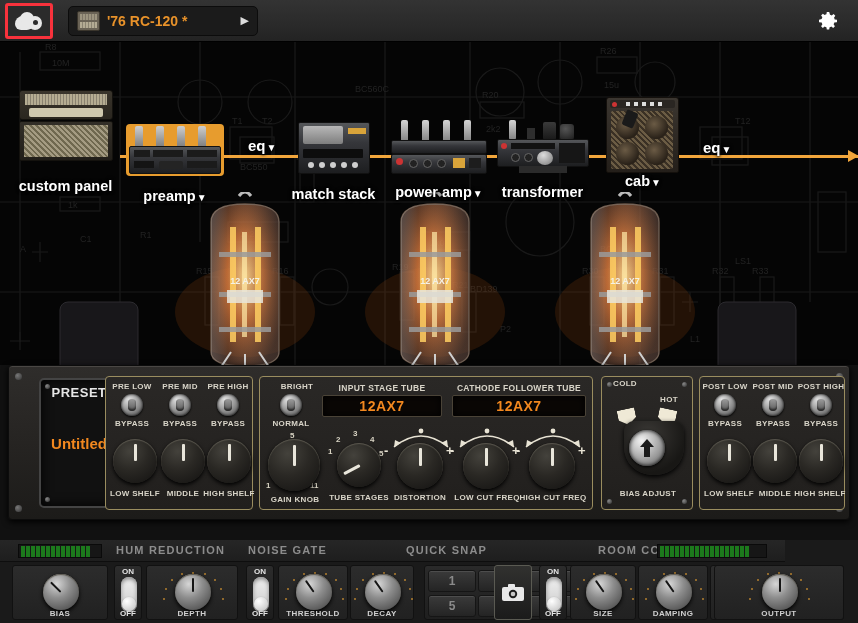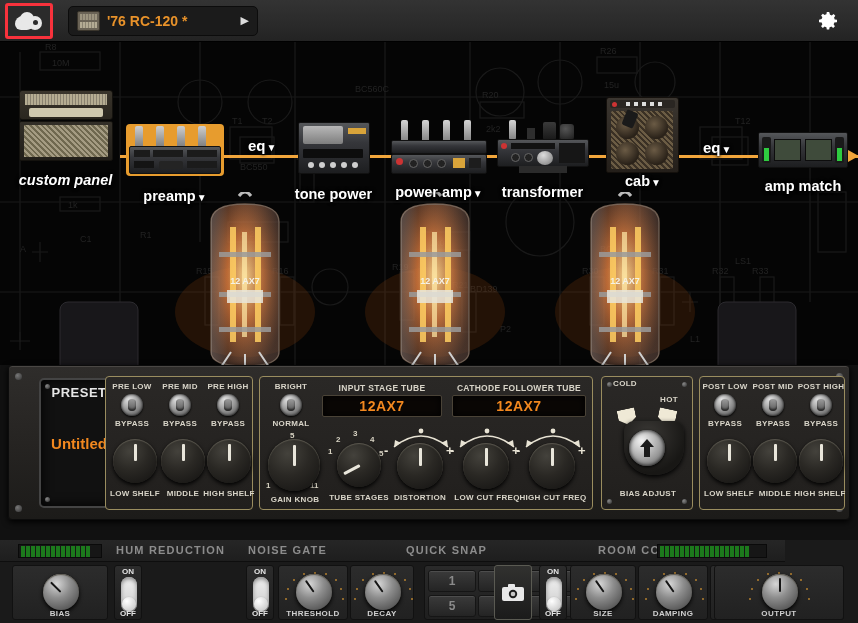--- a/index.html
+++ b/index.html
@@ -371,21 +371,21 @@
     <div class="chain-nodes">
 
       <div class="node" style="left:8px; top:48px; width:115px;">
         <div class="dev" style="width:110px;height:72px;">
           <div style="position:absolute;left:8px;top:0;width:94px;height:30px;background:linear-gradient(#3a352c,#2a261f);border:1px solid #14120e;border-radius:3px;"></div>
           <div style="position:absolute;left:14px;top:4px;width:82px;height:11px;background:repeating-linear-gradient(90deg,#b5ac92 0 2px,#8a8270 2px 3px);"></div>
           <div style="position:absolute;left:18px;top:18px;width:74px;height:9px;background:#cfc8ae;border-radius:2px;"></div>
           <div style="position:absolute;left:8px;top:31px;width:94px;height:40px;background:linear-gradient(#332f28,#211e19);border:1px solid #14120e;border-radius:2px;"></div>
           <div style="position:absolute;left:13px;top:35px;width:84px;height:32px;background:repeating-linear-gradient(45deg,#a49b82 0 2px,#6f684f 2px 4px);"></div>
         </div>
-        <div class="node-label" style="margin-top:10px;font-style:italic;">custom panel</div>
+        <div class="node-label" style="margin-top:16px;">custom panel</div>
       </div>
 
       <div class="preamp-hl" style="left:126px;top:82px;width:98px;height:52px;"></div>
       <div class="node" style="left:126px; top:82px; width:98px;">
         <div class="dev" style="width:96px;height:52px;">
           <div style="position:absolute;left:8px;top:2px;width:8px;height:22px;background:linear-gradient(#cfcfcf,#7a7a7a);border-radius:2px;"></div>
           <div style="position:absolute;left:29px;top:2px;width:8px;height:22px;background:linear-gradient(#cfcfcf,#7a7a7a);border-radius:2px;"></div>
           <div style="position:absolute;left:50px;top:2px;width:8px;height:22px;background:linear-gradient(#cfcfcf,#7a7a7a);border-radius:2px;"></div>
           <div style="position:absolute;left:71px;top:2px;width:8px;height:22px;background:linear-gradient(#cfcfcf,#7a7a7a);border-radius:2px;"></div>
           <div class="rack" style="position:absolute;left:2px;top:22px;width:92px;height:28px;"></div>
@@ -408,21 +408,21 @@
           <div class="rack" style="position:absolute;left:0;top:0;width:72px;height:52px;"></div>
           <div style="position:absolute;left:5px;top:4px;width:40px;height:18px;background:linear-gradient(#b8b8b8,#7e7e7e);border-radius:2px;"></div>
           <div style="position:absolute;left:50px;top:6px;width:18px;height:6px;background:#d9a43a;"></div>
           <div style="position:absolute;left:5px;top:27px;width:60px;height:9px;background:#0d0d0d;border-radius:1px;"></div>
           <div style="position:absolute;left:10px;top:40px;width:6px;height:6px;background:#cfcfcf;border-radius:50%;"></div>
           <div style="position:absolute;left:21px;top:40px;width:6px;height:6px;background:#cfcfcf;border-radius:50%;"></div>
           <div style="position:absolute;left:32px;top:40px;width:6px;height:6px;background:#cfcfcf;border-radius:50%;"></div>
           <div style="position:absolute;left:43px;top:40px;width:6px;height:6px;background:#cfcfcf;border-radius:50%;"></div>
           <div style="position:absolute;left:54px;top:40px;width:6px;height:6px;background:#cfcfcf;border-radius:50%;"></div>
         </div>
-        <div class="node-label" style="margin-top:12px;">tone power</div>
+        <div class="node-label" style="margin-top:12px;">match stack</div>
       </div>
 
       <div class="node" style="left:390px; top:78px; width:98px;">
         <div class="dev" style="width:96px;height:54px;">
           <div style="position:absolute;left:10px;top:0;width:7px;height:22px;background:linear-gradient(#d4d4d4,#808080);border-radius:2px;"></div>
           <div style="position:absolute;left:31px;top:0;width:7px;height:22px;background:linear-gradient(#d4d4d4,#808080);border-radius:2px;"></div>
           <div style="position:absolute;left:52px;top:0;width:7px;height:22px;background:linear-gradient(#d4d4d4,#808080);border-radius:2px;"></div>
           <div style="position:absolute;left:73px;top:0;width:7px;height:22px;background:linear-gradient(#d4d4d4,#808080);border-radius:2px;"></div>
           <div class="rack" style="position:absolute;left:0;top:20px;width:96px;height:14px;"></div>
           <div class="rack" style="position:absolute;left:0;top:34px;width:96px;height:20px;"></div>
@@ -467,32 +467,20 @@
           <div class="cone" style="position:absolute;left:39px;top:45px;width:23px;height:23px;"></div>
           <div style="position:absolute;left:18px;top:14px;width:12px;height:16px;background:#1a1a1a;transform:rotate(22deg);border-radius:2px;"></div>
         </div>
         <div class="node-label" style="margin-top:0;"><span>cab</span><span class="caret">▼</span></div>
       </div>
 
       <div class="eq-label" style="left:703px; top:97px;">
         <span>eq</span><span class="caret">▼</span>
       </div>
 
-      <div class="node" style="left:757px; top:90px; width:92px;">
-        <div class="dev" style="width:90px;height:36px;">
-          <div class="rack" style="position:absolute;left:0;top:0;width:90px;height:36px;"></div>
-          <div style="position:absolute;left:4px;top:5px;width:9px;height:26px;background:#1a1a1a;border-radius:2px;"></div>
-          <div style="position:absolute;left:6px;top:16px;width:5px;height:13px;background:#2ecc40;"></div>
-          <div style="position:absolute;left:77px;top:5px;width:9px;height:26px;background:#1a1a1a;border-radius:2px;"></div>
-          <div style="position:absolute;left:79px;top:16px;width:5px;height:13px;background:#2ecc40;"></div>
-          <div style="position:absolute;left:16px;top:7px;width:27px;height:22px;background:#3f4b3b;border:1px solid #0d0d0d;"></div>
-          <div style="position:absolute;left:47px;top:7px;width:27px;height:22px;background:#3f4b3b;border:1px solid #0d0d0d;"></div>
-        </div>
-        <div class="node-label" style="margin-top:10px;">amp match</div>
-      </div>
 
     </div>
   </div>
 
   <div class="panel">
     <div class="screw" style="right:6px;top:7px;"></div>
     <div class="screw" style="right:6px;bottom:7px;"></div>
 
     <div class="preset-window">
       <div class="pw-screw" style="left:4px;top:4px;"></div>
@@ -528,21 +516,21 @@
       <div class="grp-lbl" style="left:48px; top:112px; width:58px;">MIDDLE</div>
 
       <div class="knob" style="left:101px; top:62px; width:44px; height:44px;">
           <div class="ind" style="transform:rotate(0deg)"></div>
         </div>
       <div class="grp-lbl" style="left:94px; top:112px; width:58px;">HIGH SHELF</div>
     </div>
 
     <div class="group" style="left:250px; top:10px; width:334px; height:134px;">
 
-      <div class="grp-lbl" style="left:6px; top:5px; width:50px;">BRIGHT</div>
+      <div class="grp-lbl" style="left:12px; top:5px; width:50px;">BRIGHT</div>
       <div class="toggle" style="left:20px; top:17px;"></div>
       <div class="grp-lbl" style="left:6px; top:42px; width:50px;">NORMAL</div>
 
       <div class="grp-lbl big" style="left:62px; top:6px; width:120px;">INPUT STAGE TUBE</div>
       <div class="tube-display" style="left:62px; top:18px; width:120px; height:22px;">
         <span>12AX7</span>
       </div>
 
       <div class="grp-lbl big" style="left:190px; top:6px; width:138px;">CATHODE FOLLOWER TUBE</div>
       <div class="tube-display" style="left:192px; top:18px; width:134px; height:22px;">
@@ -708,20 +696,37 @@
         <div class="mod-lbl">BIAS</div>
       </div>
 
       <div class="swbox" style="left:114px;">
         <div class="sw-on">ON</div>
         <div class="sw-track">
             <div class="sw-thumb"></div>
           </div>
         <div class="sw-off">OFF</div>
       </div>
+      <div class="modbox" style="left:146px; width:92px;">
+        <div class="knob-dots" style="left:14px;top:6px;width:64px;height:40px;">
+          <i style="left:2px;top:26px"></i>
+            <i style="left:4px;top:16px"></i>
+            <i style="left:10px;top:7px"></i>
+          <i style="left:20px;top:1px"></i>
+            <i style="left:31px;top:0px"></i>
+            <i style="left:43px;top:1px"></i>
+          <i style="left:53px;top:7px"></i>
+            <i style="left:59px;top:16px"></i>
+            <i style="left:61px;top:26px"></i>
+        </div>
+        <div class="knob small" style="left:28px; top:8px; width:36px; height:36px;">
+            <div class="ind" style="transform:rotate(0deg)"></div>
+          </div>
+        <div class="mod-lbl">DEPTH</div>
+      </div>
 
       <div class="swbox" style="left:246px;">
         <div class="sw-on">ON</div>
         <div class="sw-track">
             <div class="sw-thumb"></div>
           </div>
         <div class="sw-off">OFF</div>
       </div>
       <div class="modbox" style="left:278px; width:70px;">
         <div class="knob-dots" style="left:5px;top:6px;width:60px;height:40px;">

